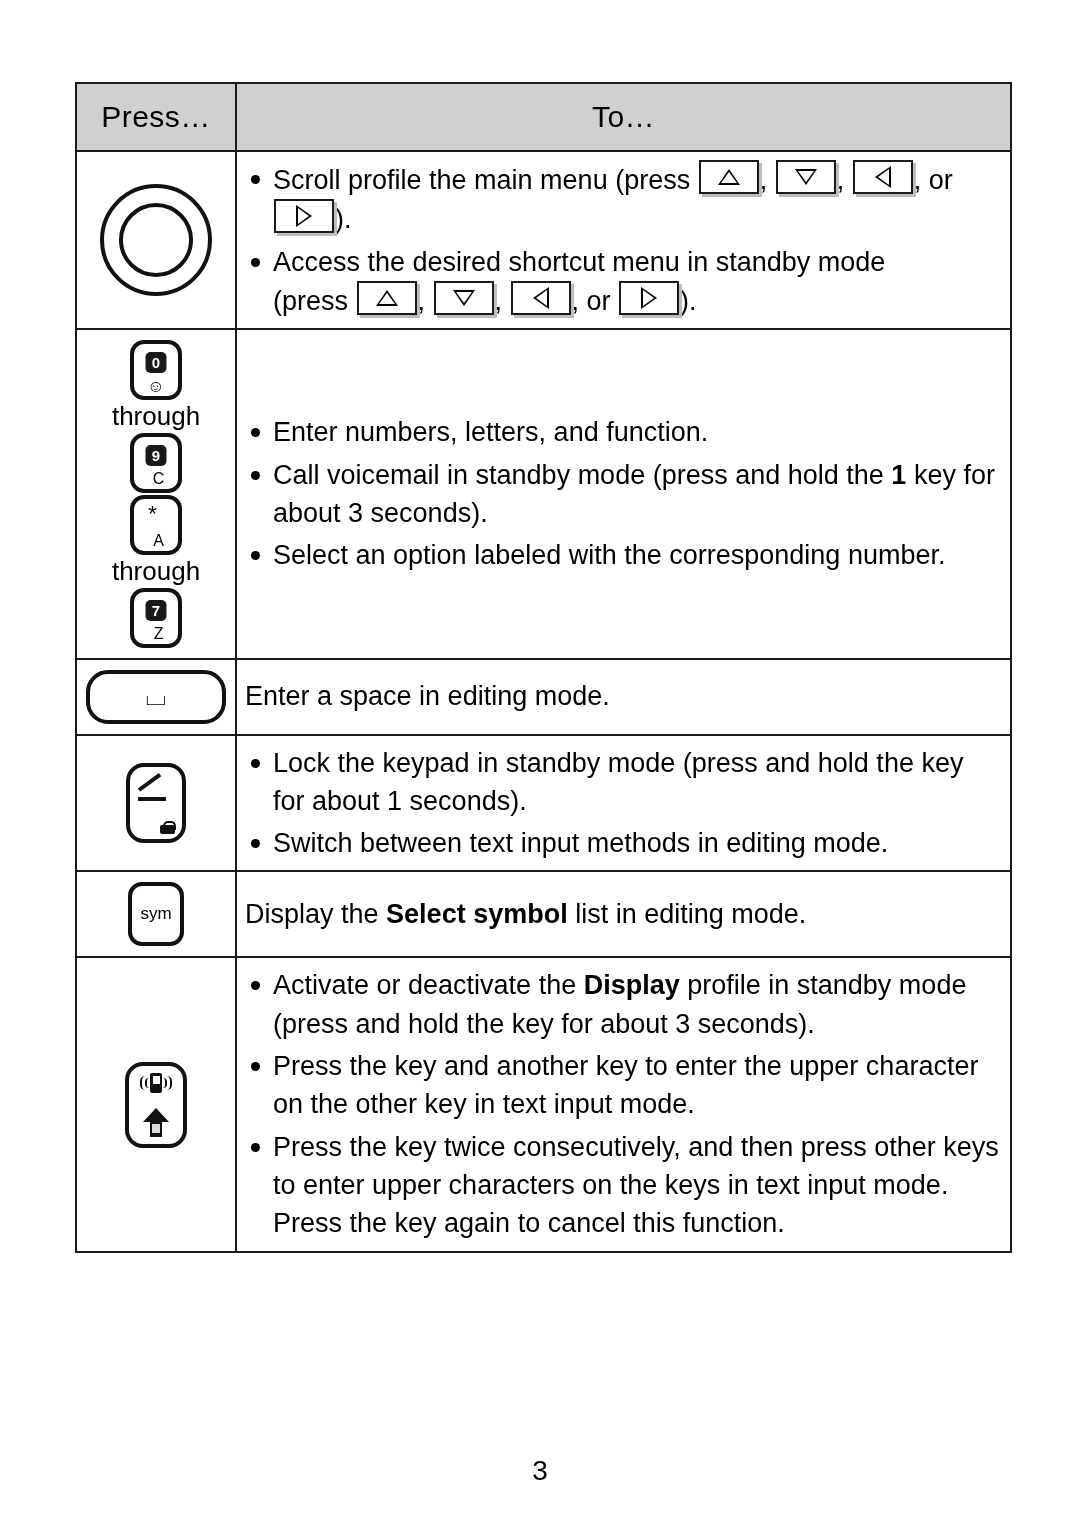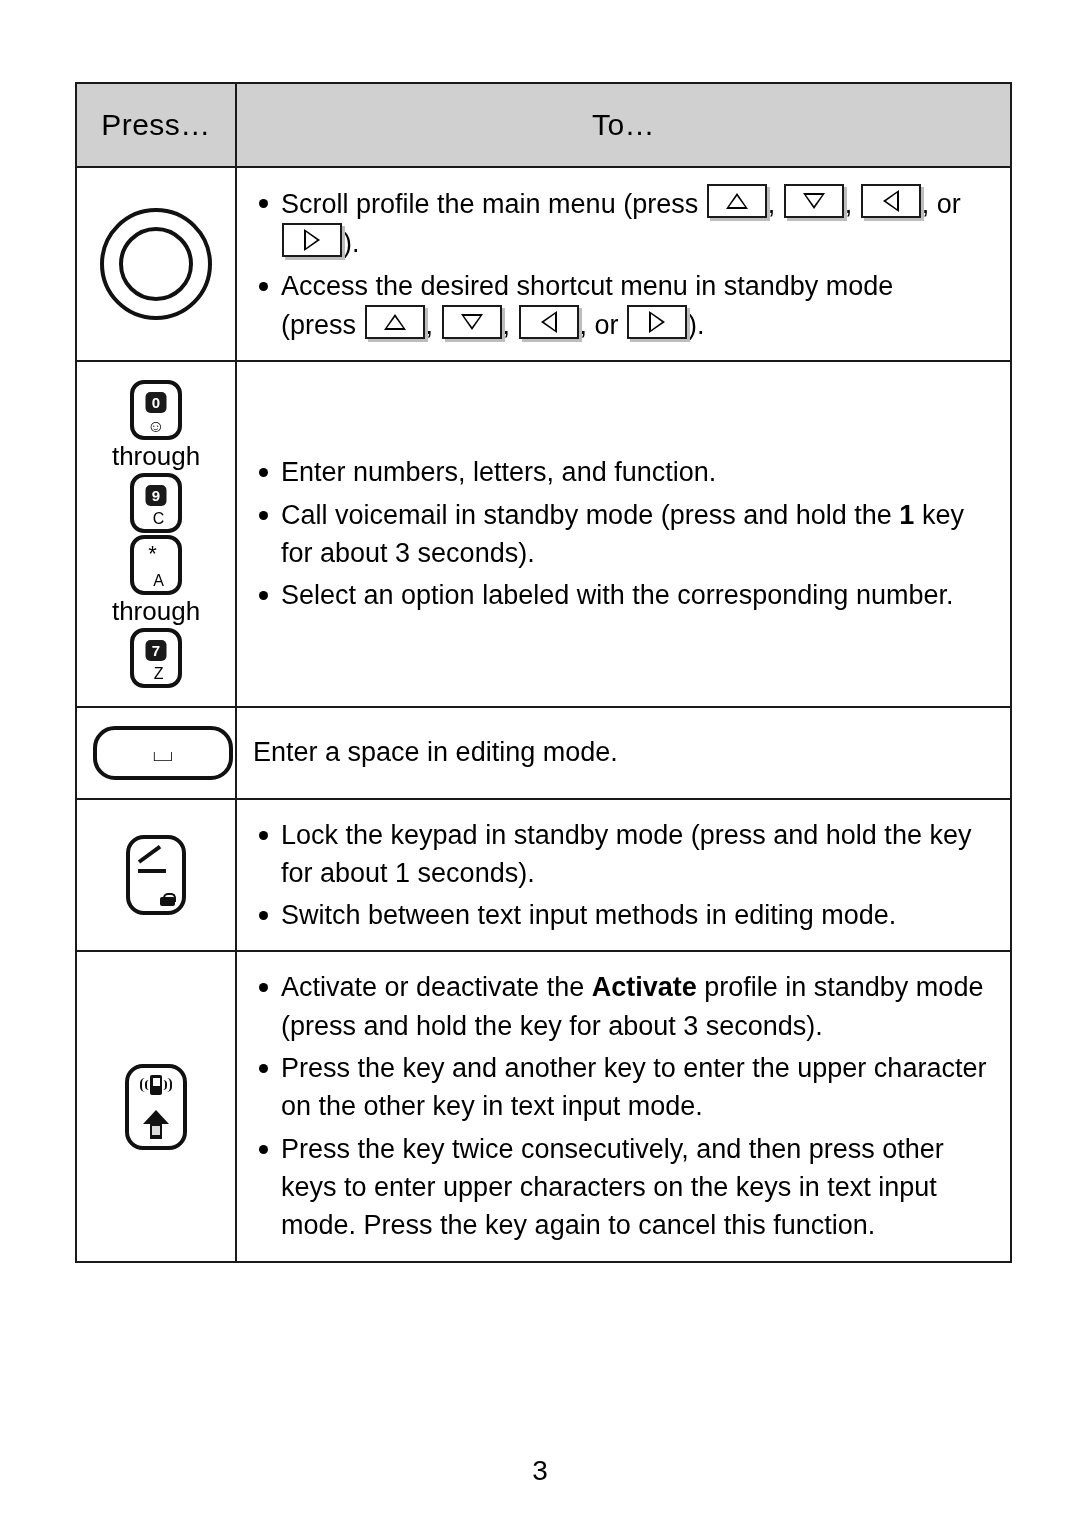--- a/index.html
+++ b/index.html
@@ -28,21 +28,21 @@
     position: absolute;
     left: 75px;
     top: 82px;
     width: 935px;
     border-collapse: collapse;
     table-layout: fixed;
   }
   table.keytable td, table.keytable th {
     border: 2px solid #1a1a1a;
     vertical-align: middle;
-    padding: 16px;
+    padding: 8px;
   }
   col.c-press { width: 160px; }
   col.c-to    { width: 775px; }
 
   thead th {
     background: #d0d0d0;
     height: 50px;
     font-weight: normal;
     font-size: 30px;
     letter-spacing: 0.5px;
@@ -493,39 +493,52 @@
         </td>
         <td class="desccell">
           <ul class="bul">
             <li>Lock the keypad in standby mode (press and hold the key for about 1 seconds).</li>
             <li>Switch between text input methods in editing mode.</li>
           </ul>
         </td>
       </tr>
 
 
+      <tr>
+        <td class="keycell">
+          <div class="keycap" style="height:56px;width:48px;">
+            <span class="capLabel">sym</span>
+          </div>
+        </td>
+        <td class="desccell">
+          <p class="plain"><span>Display the</span>
+            <span class="b">Select symbol</span>
+            <span>list in editing mode.</span>
+          </p>
+        </td>
+      </tr>
 
       <tr>
         <td class="keycell">
           <div class="keycap shift">
             <span class="vibicon">
               <span class="wl"></span>
                 <span class="phone"></span>
                 <span class="wr"></span>
             </span>
             <span class="uparrow">
               <span class="head"></span>
                 <span class="stem"></span>
             </span>
           </div>
         </td>
         <td class="desccell">
           <ul class="bul">
             <li><span>Activate or deactivate the</span>
-              <span class="b">Activate</span>
+              <span class="b">Display</span>
               <span>profile in standby mode (press and hold the key for about 3 seconds).</span>
             </li>
             <li>Press the key and another key to enter the upper character on the other key in text input mode.</li>
             <li>Press the key twice consecutively, and then press other keys to enter upper characters on the keys in text input mode. Press the key again to cancel this function.</li>
           </ul>
         </td>
       </tr>
 
     </tbody>
   </table>

